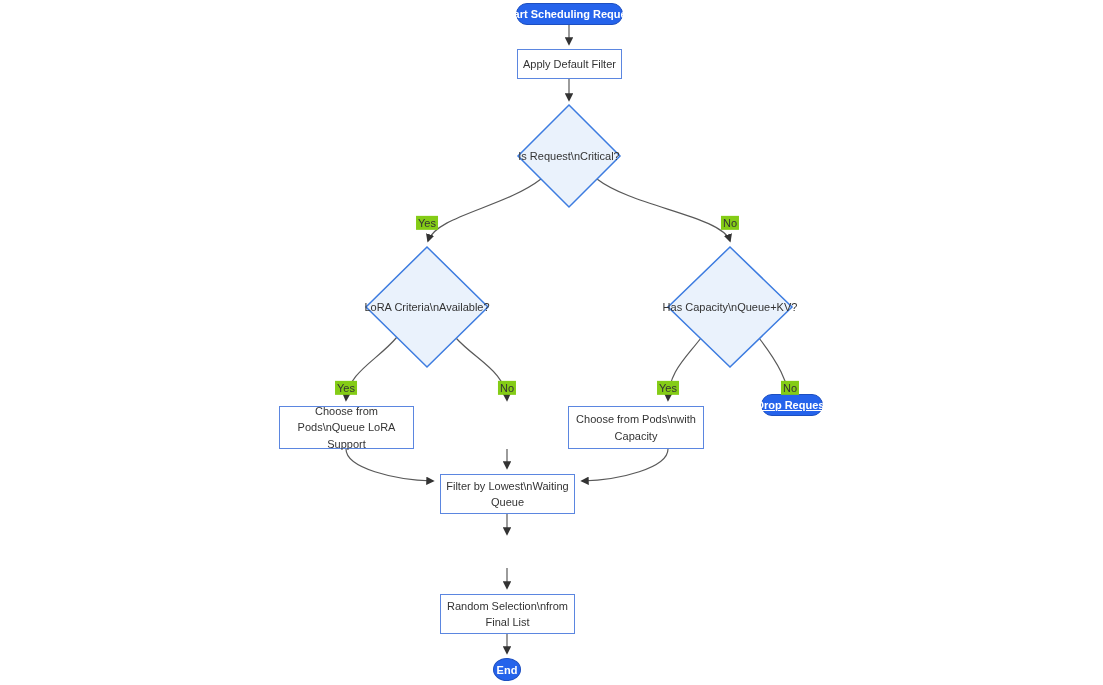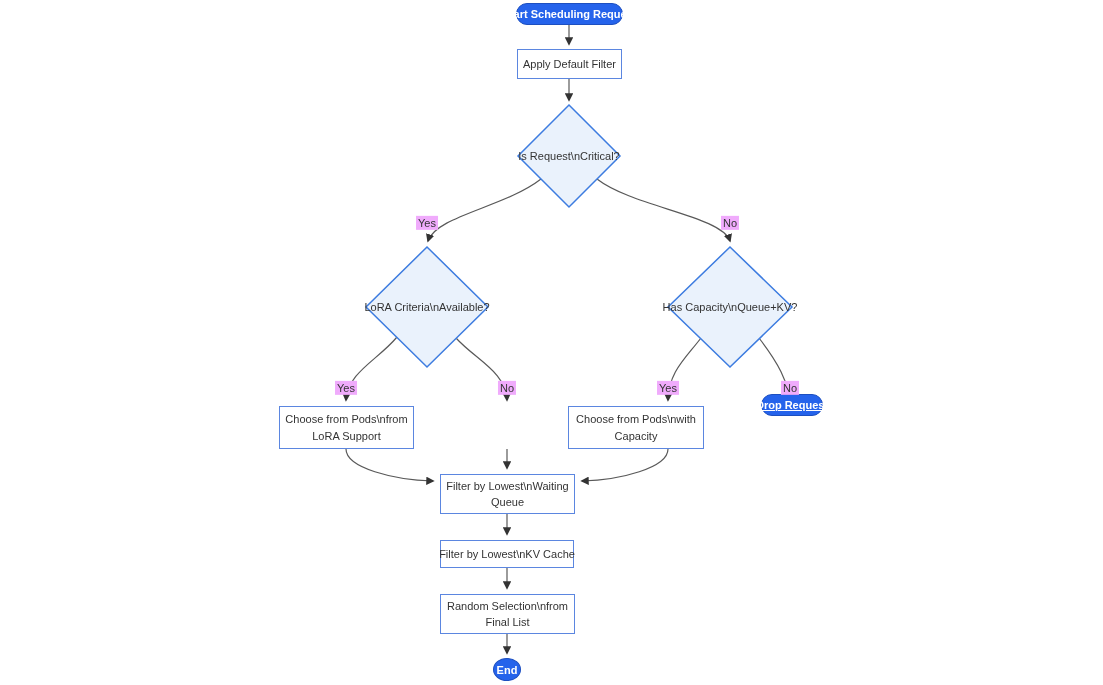--- a/index.html
+++ b/index.html
@@ -11,21 +11,21 @@
   .node { position:absolute; box-sizing:border-box; display:flex; align-items:center; justify-content:center;
           text-align:center; font-size:11px; color:#333333; }
   .process { background:#ffffff; border:1px solid #5b86e0; line-height:1.5; padding:8px 4px; }
   .terminal { background:#2563eb; color:#ffffff; font-weight:bold; border:1px solid #1d4fc0;
               border-radius:12px; white-space:nowrap; padding:0 10px; }
   .end-circle { border-radius:50%; padding:0; }
   .nowrap { white-space:nowrap; }
   .decision-label { position:absolute; transform:translate(-50%,-50%); white-space:nowrap;
                     font-size:11px; color:#333333; text-align:center; }
   .edge-label { position:absolute; transform:translate(-50%,-50%); font-size:11px; color:#333333;
-                background:#f0abfc; padding:0 2px; line-height:1.3; }
+                background:#84cc16; padding:0 2px; line-height:1.3; }
 </style>
 </head>
 <body>
 
 <div class="canvas">
 
   <svg class="edges" xmlns="http://www.w3.org/2000/svg">
     <defs>
       <marker id="arrow" viewBox="0 0 10 10" refX="8" refY="5" markerWidth="7" markerHeight="7" orient="auto-start-reverse">
         <path d="M0,0 L10,5 L0,10 z" fill="#333333"></path>
@@ -55,30 +55,29 @@
   <div class="node terminal" style="left:516px; top:3px; width:107px; height:22px;">Start Scheduling Request</div>
 
   <div class="node process nowrap" style="left:517px; top:49px; width:105px; height:30px;">Apply Default Filter</div>
 
   <div class="decision-label" style="left:569px; top:156px;">Is Request\nCritical?</div>
 
   <div class="decision-label" style="left:427px; top:307px;">LoRA Criteria\nAvailable?</div>
 
   <div class="decision-label" style="left:730px; top:307px;">Has Capacity\nQueue+KV?</div>
 
-  <div class="node process" style="left:279px; top:406px; width:135px; height:43px;">Choose from Pods\nfrom LoRA Support</div>
+  <div class="node process" style="left:279px; top:406px; width:135px; height:43px;">Choose from Pods\nQueue LoRA Support</div>
 
 
   <div class="node process" style="left:568px; top:406px; width:136px; height:43px;">Choose from Pods\nwith Capacity</div>
 
   <div class="node terminal" style="left:761px; top:394px; width:62px; height:22px;text-decoration:underline;">Drop Request</div>
 
   <div class="node process" style="left:440px; top:474px; width:135px; height:40px;">Filter by Lowest\nWaiting Queue</div>
 
-  <div class="node process nowrap" style="left:440px; top:540px; width:134px; height:28px;">Filter by Lowest\nKV Cache</div>
 
   <div class="node process" style="left:440px; top:594px; width:135px; height:40px;">Random Selection\nfrom Final List</div>
 
   <div class="node terminal end-circle" style="left:493px; top:658px; width:28px; height:23px;">End</div>
 
   <div class="edge-label" style="left:427px; top:223px;">Yes</div>
   <div class="edge-label" style="left:730px; top:223px;">No</div>
   <div class="edge-label" style="left:346px; top:388px;">Yes</div>
   <div class="edge-label" style="left:507px; top:388px;">No</div>
   <div class="edge-label" style="left:668px; top:388px;">Yes</div>

